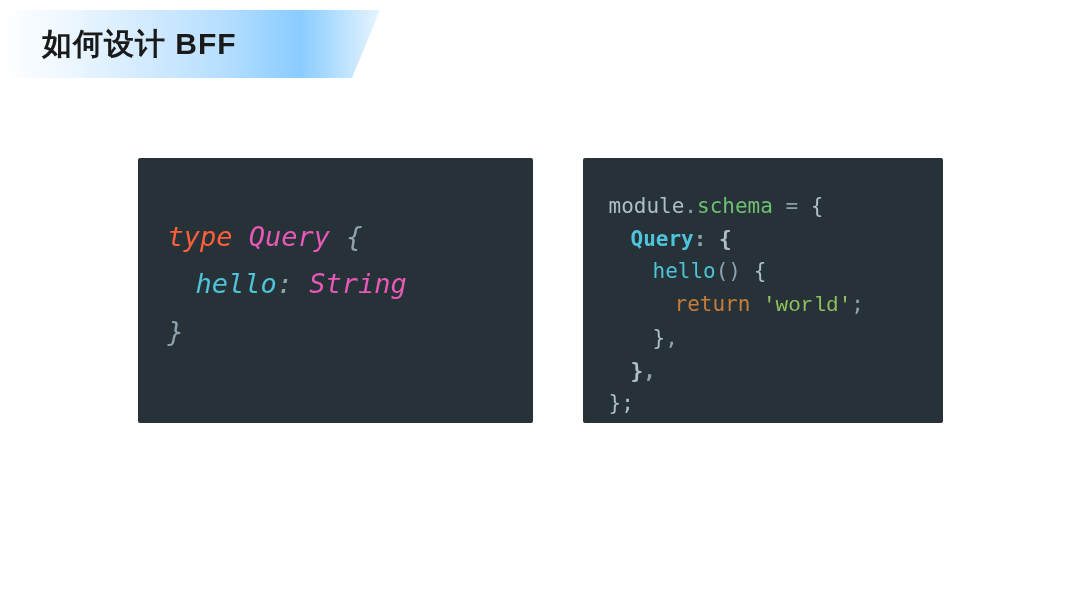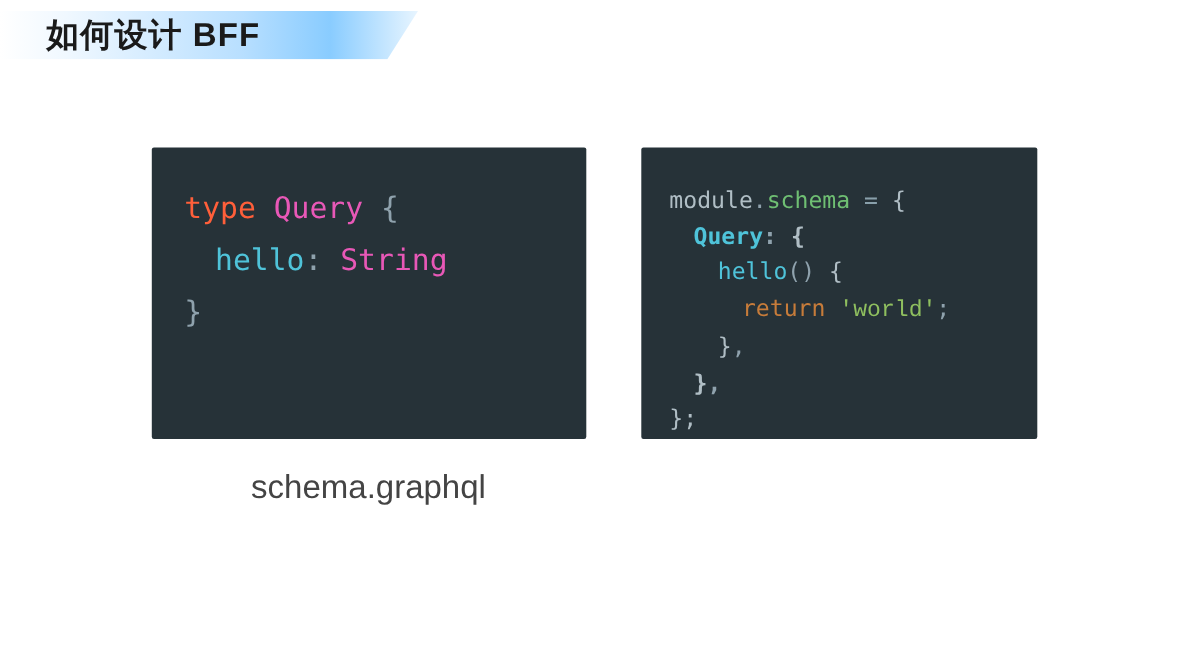--- a/index.html
+++ b/index.html
@@ -10,21 +10,21 @@
     body {
       width: 1080px;
       height: 608px;
       background: #ffffff;
       font-family: "Helvetica Neue", Arial, "PingFang SC", "Microsoft YaHei", sans-serif;
       overflow: hidden;
     }
     .header-band {
       position: relative;
       margin-top: 10px;
-      height: 44px;
+      height: 68px;
       width: 400px;
       background: linear-gradient(90deg, #ffffff 0%, #f0f8ff 15%, #b8dfff 55%, #89ccff 75%, #ffffff 100%);
       clip-path: polygon(0 0, 95% 0, 88% 100%, 0 100%);
       display: flex;
       align-items: center;
       padding-left: 42px;
     }
     .header-title {
       font-size: 30px;
       font-weight: 700;
@@ -47,22 +47,23 @@
       background: #263238;
       padding: 28px 30px 28px 30px;
       font-family: "SF Mono", "Monaco", "Menlo", Consolas, monospace;
       line-height: 1.55;
       border-radius: 2px;
     }
     .code-block.large {
       width: 395px;
       height: 265px;
       font-size: 27px;
-      padding: 32px 30px;
+      padding: 55px 30px;
       line-height: 1.75;
+      font-style: italic;
     }
     .code-block.small {
       width: 360px;
       height: 265px;
       font-size: 21px;
       padding: 32px 26px;
       line-height: 1.55;
     }
     .file-label {
       margin-top: 28px;
@@ -98,21 +99,20 @@
 </div>
 
 <div class="content-row">
 
   <div class="code-column">
     <div class="code-block large">
       <pre><span class="tk-keyword">type</span> <span class="tk-type">Query</span> <span class="tk-punct">{</span>
 <span class="indent1"><span class="tk-prop">hello</span><span class="tk-colon">:</span> <span class="tk-typeName">String</span></span>
 <span class="tk-punct">}</span></pre>
     </div>
-    <div class="file-label">schema.graphql</div>
   </div>
 
   <div class="code-column">
     <div class="code-block small">
       <pre><span class="tk-ident">module</span><span class="tk-punct">.</span><span class="tk-export">schema</span><span class="tk-op"> = </span><span class="tk-brace">{</span>
 <span class="s-indent1"><span class="tk-method">Query</span><span class="tk-punct">:</span><span class="tk-brace"> {</span></span>
 <span class="s-indent2"><span class="tk-method">hello</span><span class="tk-punct">()</span><span class="tk-brace"> {</span></span>
 <span class="s-indent3"><span class="tk-return">return</span> <span class="tk-string">'world'</span><span class="tk-punct">;</span></span>
 <span class="s-indent2"><span class="tk-brace">}</span><span class="tk-punct">,</span></span>
 <span class="s-indent1"><span class="tk-brace">}</span><span class="tk-punct">,</span></span>

